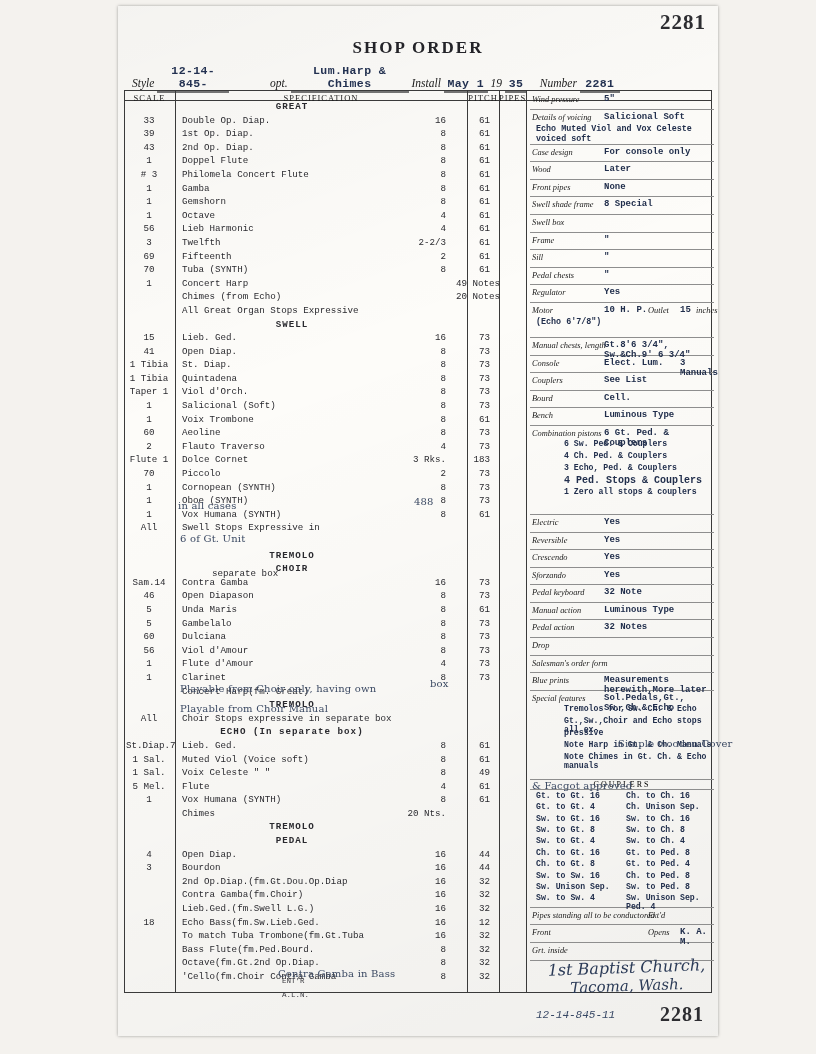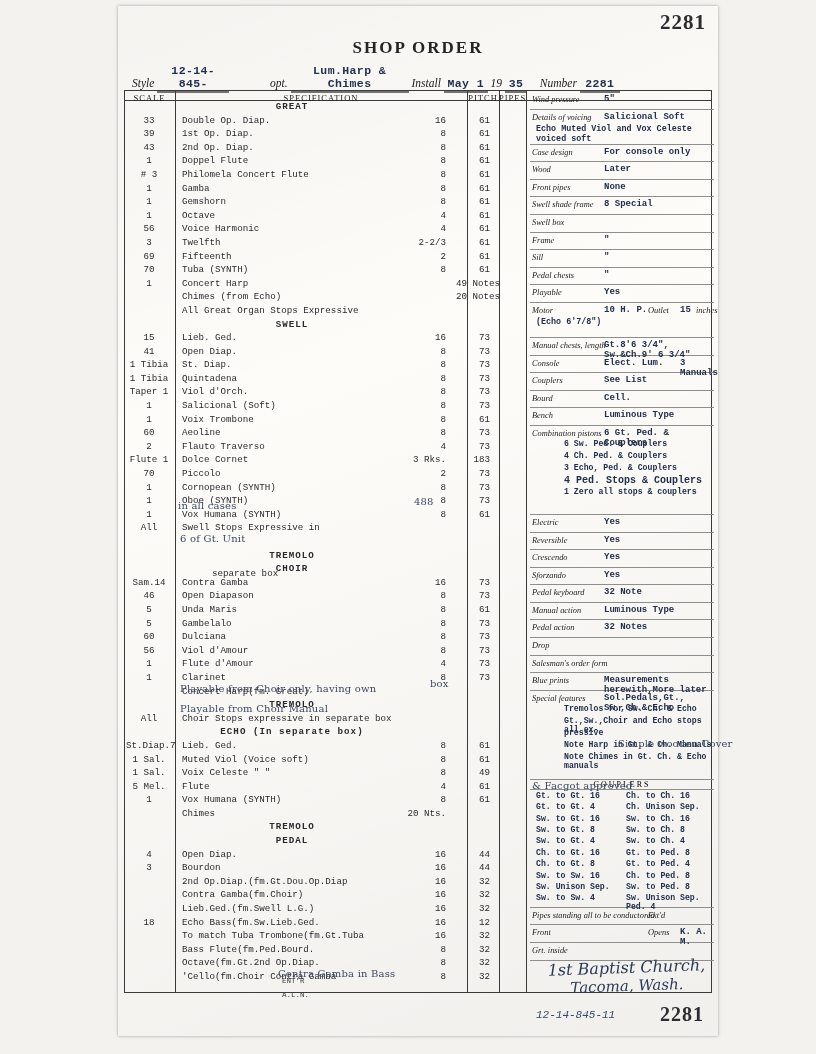--- a/index.html
+++ b/index.html
@@ -209,21 +209,21 @@
         <div class="c-pipes">61</div>
       </div>
       <div class="row">
         <div class="c-scale">1</div>
         <div class="c-spec">Octave</div>
         <div class="c-pitch">4</div>
         <div class="c-pipes">61</div>
       </div>
       <div class="row">
         <div class="c-scale">56</div>
-        <div class="c-spec">Voice Harmonic</div>
+        <div class="c-spec">Lieb Harmonic</div>
         <div class="c-pitch">4</div>
         <div class="c-pipes">61</div>
       </div>
       <div class="row">
         <div class="c-scale">3</div>
         <div class="c-spec">Twelfth</div>
         <div class="c-pitch">2-2/3</div>
         <div class="c-pipes">61</div>
       </div>
       <div class="row">
@@ -580,21 +580,21 @@
       </div>
       <div class="rrow">
         <div class="rl">Sill</div>
         <div class="rv">"</div>
       </div>
       <div class="rrow">
         <div class="rl">Pedal chests</div>
         <div class="rv">"</div>
       </div>
       <div class="rrow">
-        <div class="rl">Playable</div>
+        <div class="rl">Regulator</div>
         <div class="rv">Yes</div>
       </div>
       <div class="rrow tall">
         <div class="rl">Motor</div>
         <div class="rv">10 H. P.</div>
         <div class="rl" style="left: 118px;">Outlet</div>
         <div class="rv2">15</div>
         <div class="rl" style="left: 166px;">inches</div>
         <div class="rv" style="top: 14px; left: 6px; font-size: 8.4px; white-space: normal; width: 176px; line-height: 10px;">(Echo 6'7/8")</div>
       </div>

